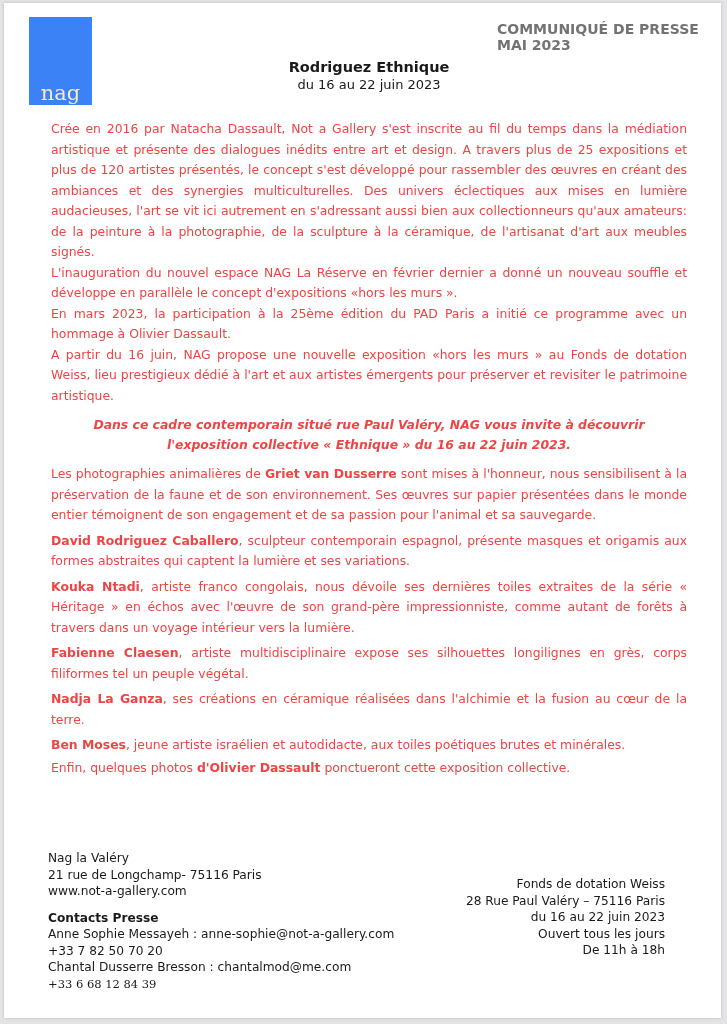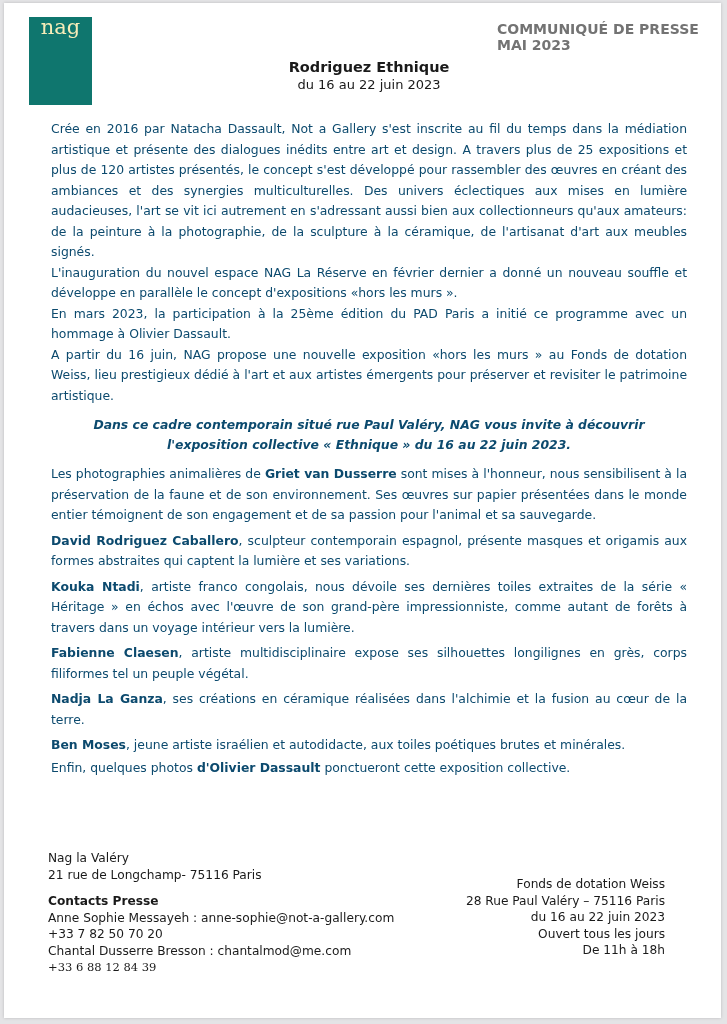--- a/index.html
+++ b/index.html
@@ -9,40 +9,40 @@
       font-family: "DejaVu Sans", "Liberation Sans", sans-serif;
       color: #1a1a1a;
     }
     .sheet {
       position: absolute; left: 4px; top: 3px; width: 717px; height: 1015px;
       background: #ffffff;
       box-shadow: 0 0 3px rgba(0,0,0,0.18);
     }
     .logo {
       position: absolute; left: 25px; top: 14px; width: 63px; height: 88px;
-      background: #0f766e;
-      display: flex; align-items: flex-start; justify-content: center;
+      background: #3b82f6;
+      display: flex; align-items: flex-end; justify-content: center;
     }
     .logo span {
       font-family: "DejaVu Serif", "Liberation Serif", serif;
       color: #f6ecb8; font-size: 21px; letter-spacing: 0px;
       margin-top: -2px;
     }
     .press {
       position: absolute; left: 493px; top: 18px;
       font-size: 14px; font-weight: bold; line-height: 16px; color: #737373;
     }
     .title-block {
       position: absolute; left: 200px; top: 55px; width: 330px; text-align: center;
     }
     .title-block .t1 { font-size: 14.5px; font-weight: bold; line-height: 18px; }
     .title-block .t2 { font-size: 13px; line-height: 17px; }
     .body {
       position: absolute; left: 47px; top: 116px; width: 636px;
-      font-size: 12.4px; line-height: 20.5px; color: #0c4a6e;
+      font-size: 12.4px; line-height: 20.5px; color: #ef4444;
     }
     .body p { margin: 0; }
     .just { text-align: justify; }
     .intro-quote {
       text-align: center; font-style: italic; font-weight: bold;
       margin: 9px 0 9px 0 !important; line-height: 20px;
     }
     .artist { margin-top: 5px !important; }
     .artist b, .body b { font-weight: bold; }
     .footer-left {
@@ -105,26 +105,27 @@
       <b>Ben Moses</b><span>, jeune artiste israélien et autodidacte, aux toiles poétiques brutes et minérales.</span>
     </p>
     <p class="artist" style="margin-top:2px !important">
       <span>Enfin, quelques photos </span><b>d'Olivier Dassault</b><span> ponctueront cette exposition collective.</span>
     </p>
   </div>
 
   <div class="footer-left">
     <div>Nag la Valéry</div>
     <div>21 rue de Longchamp- 75116 Paris</div>
+    <div>www.not-a-gallery.com</div>
     <div class="gap"></div>
     <div style="font-weight:bold">Contacts Presse</div>
     <div>Anne Sophie Messayeh : anne-sophie@not-a-gallery.com</div>
     <div>+33 7 82 50 70 20</div>
     <div>Chantal Dusserre Bresson : chantalmod@me.com</div>
-    <div class="phone2">+33 6 88 12 84 39</div>
+    <div class="phone2">+33 6 68 12 84 39</div>
   </div>
 
   <div class="footer-right">
     <div>Fonds de dotation Weiss</div>
     <div>28 Rue Paul Valéry – 75116 Paris</div>
     <div>du 16 au 22 juin 2023</div>
     <div>Ouvert tous les jours</div>
     <div>De 11h à 18h</div>
   </div>
 

